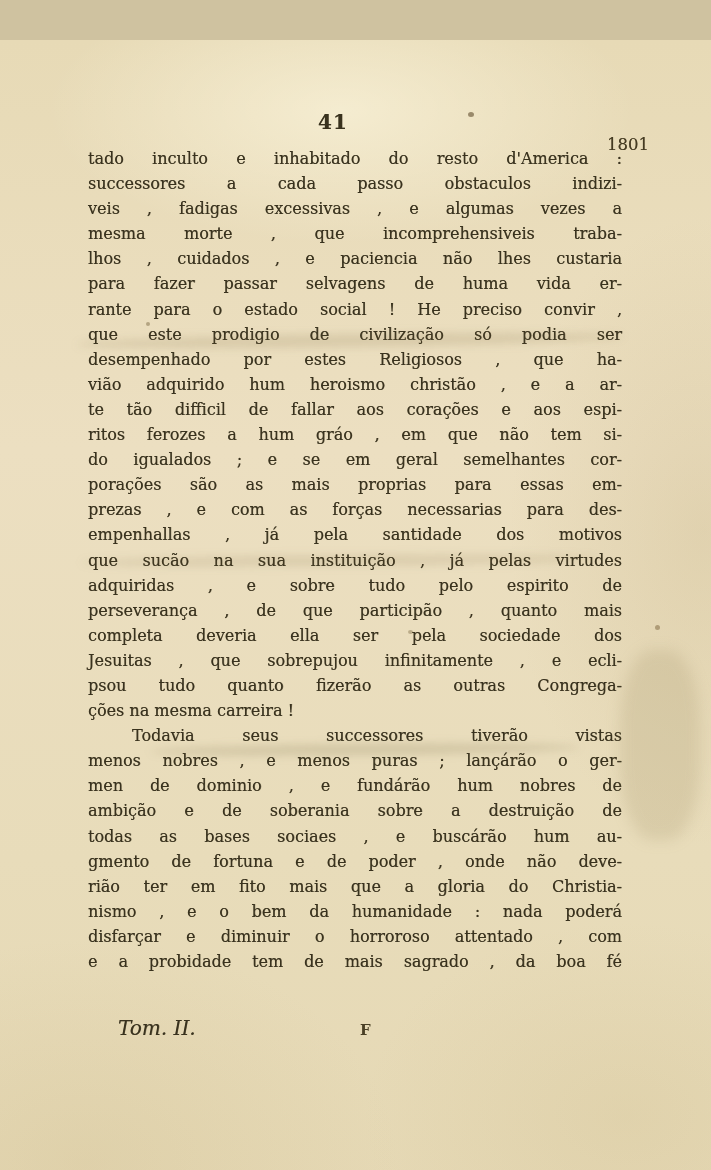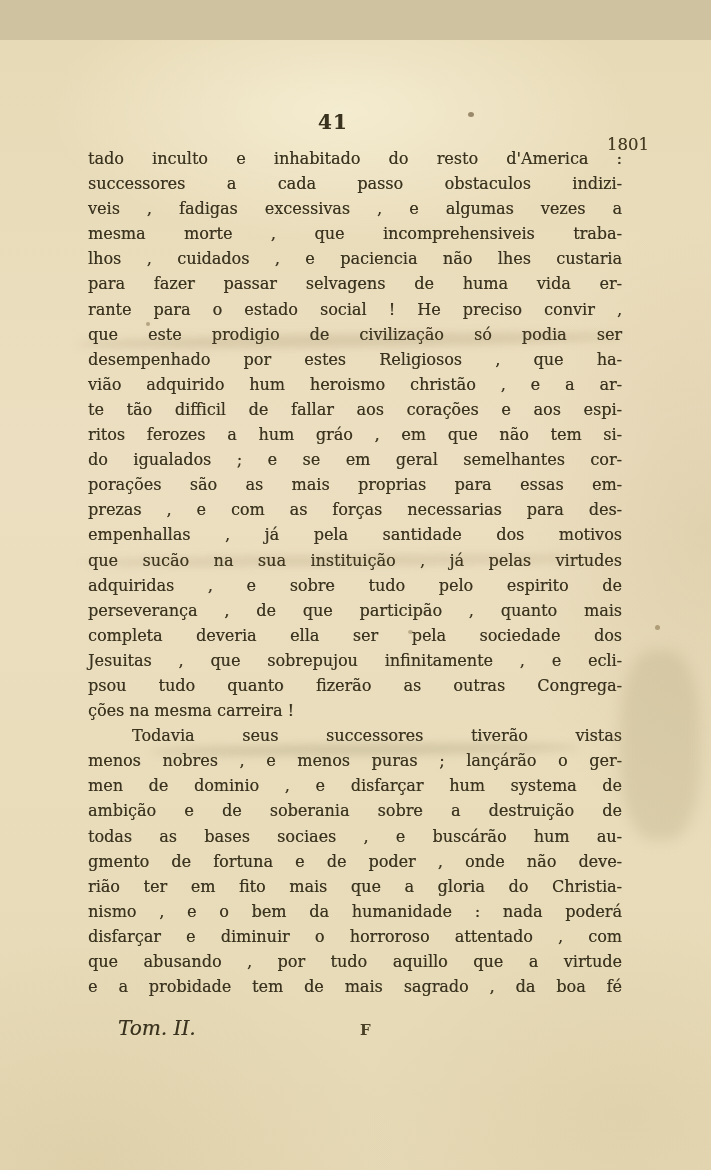--- a/index.html
+++ b/index.html
@@ -94,28 +94,27 @@
     <div class="line">empenhallas , já pela santidade dos motivos</div>
     <div class="line">que sucão na sua instituição , já pelas virtudes</div>
     <div class="line">adquiridas , e sobre tudo pelo espirito de</div>
     <div class="line">perseverança , de que participão , quanto mais</div>
     <div class="line">completa deveria ella ser pela sociedade dos</div>
     <div class="line">Jesuitas , que sobrepujou infinitamente , e ecli-</div>
     <div class="line">psou tudo quanto fizerão as outras Congrega-</div>
     <div class="line endline">ções na mesma carreira !</div>
     <div class="line indent">Todavia seus successores tiverão vistas</div>
     <div class="line">menos nobres , e menos puras ; lançárão o ger-</div>
-    <div class="line">men de dominio , e disfarçar hum systema de</div>
+    <div class="line">men de dominio , e fundárão hum nobres de</div>
     <div class="line">ambição e de soberania sobre a destruição de</div>
     <div class="line">todas as bases sociaes , e buscárão hum au-</div>
     <div class="line">gmento de fortuna e de poder , onde não deve-</div>
     <div class="line">rião ter em fito mais que a gloria do Christia-</div>
     <div class="line">nismo , e o bem da humanidade : nada poderá</div>
     <div class="line">disfarçar e diminuir o horroroso attentado , com</div>
-    <div class="line">que abusando , por tudo aquillo que a virtude</div>
     <div class="line">e a probidade tem de mais sagrado , da boa fé</div>
   </div>
 
   <div class="footer">
     <span class="volume">Tom. II.</span>
     <span class="signature">F</span>
   </div>
 
   <div class="stain crease1"></div>
   <div class="stain crease2"></div>

